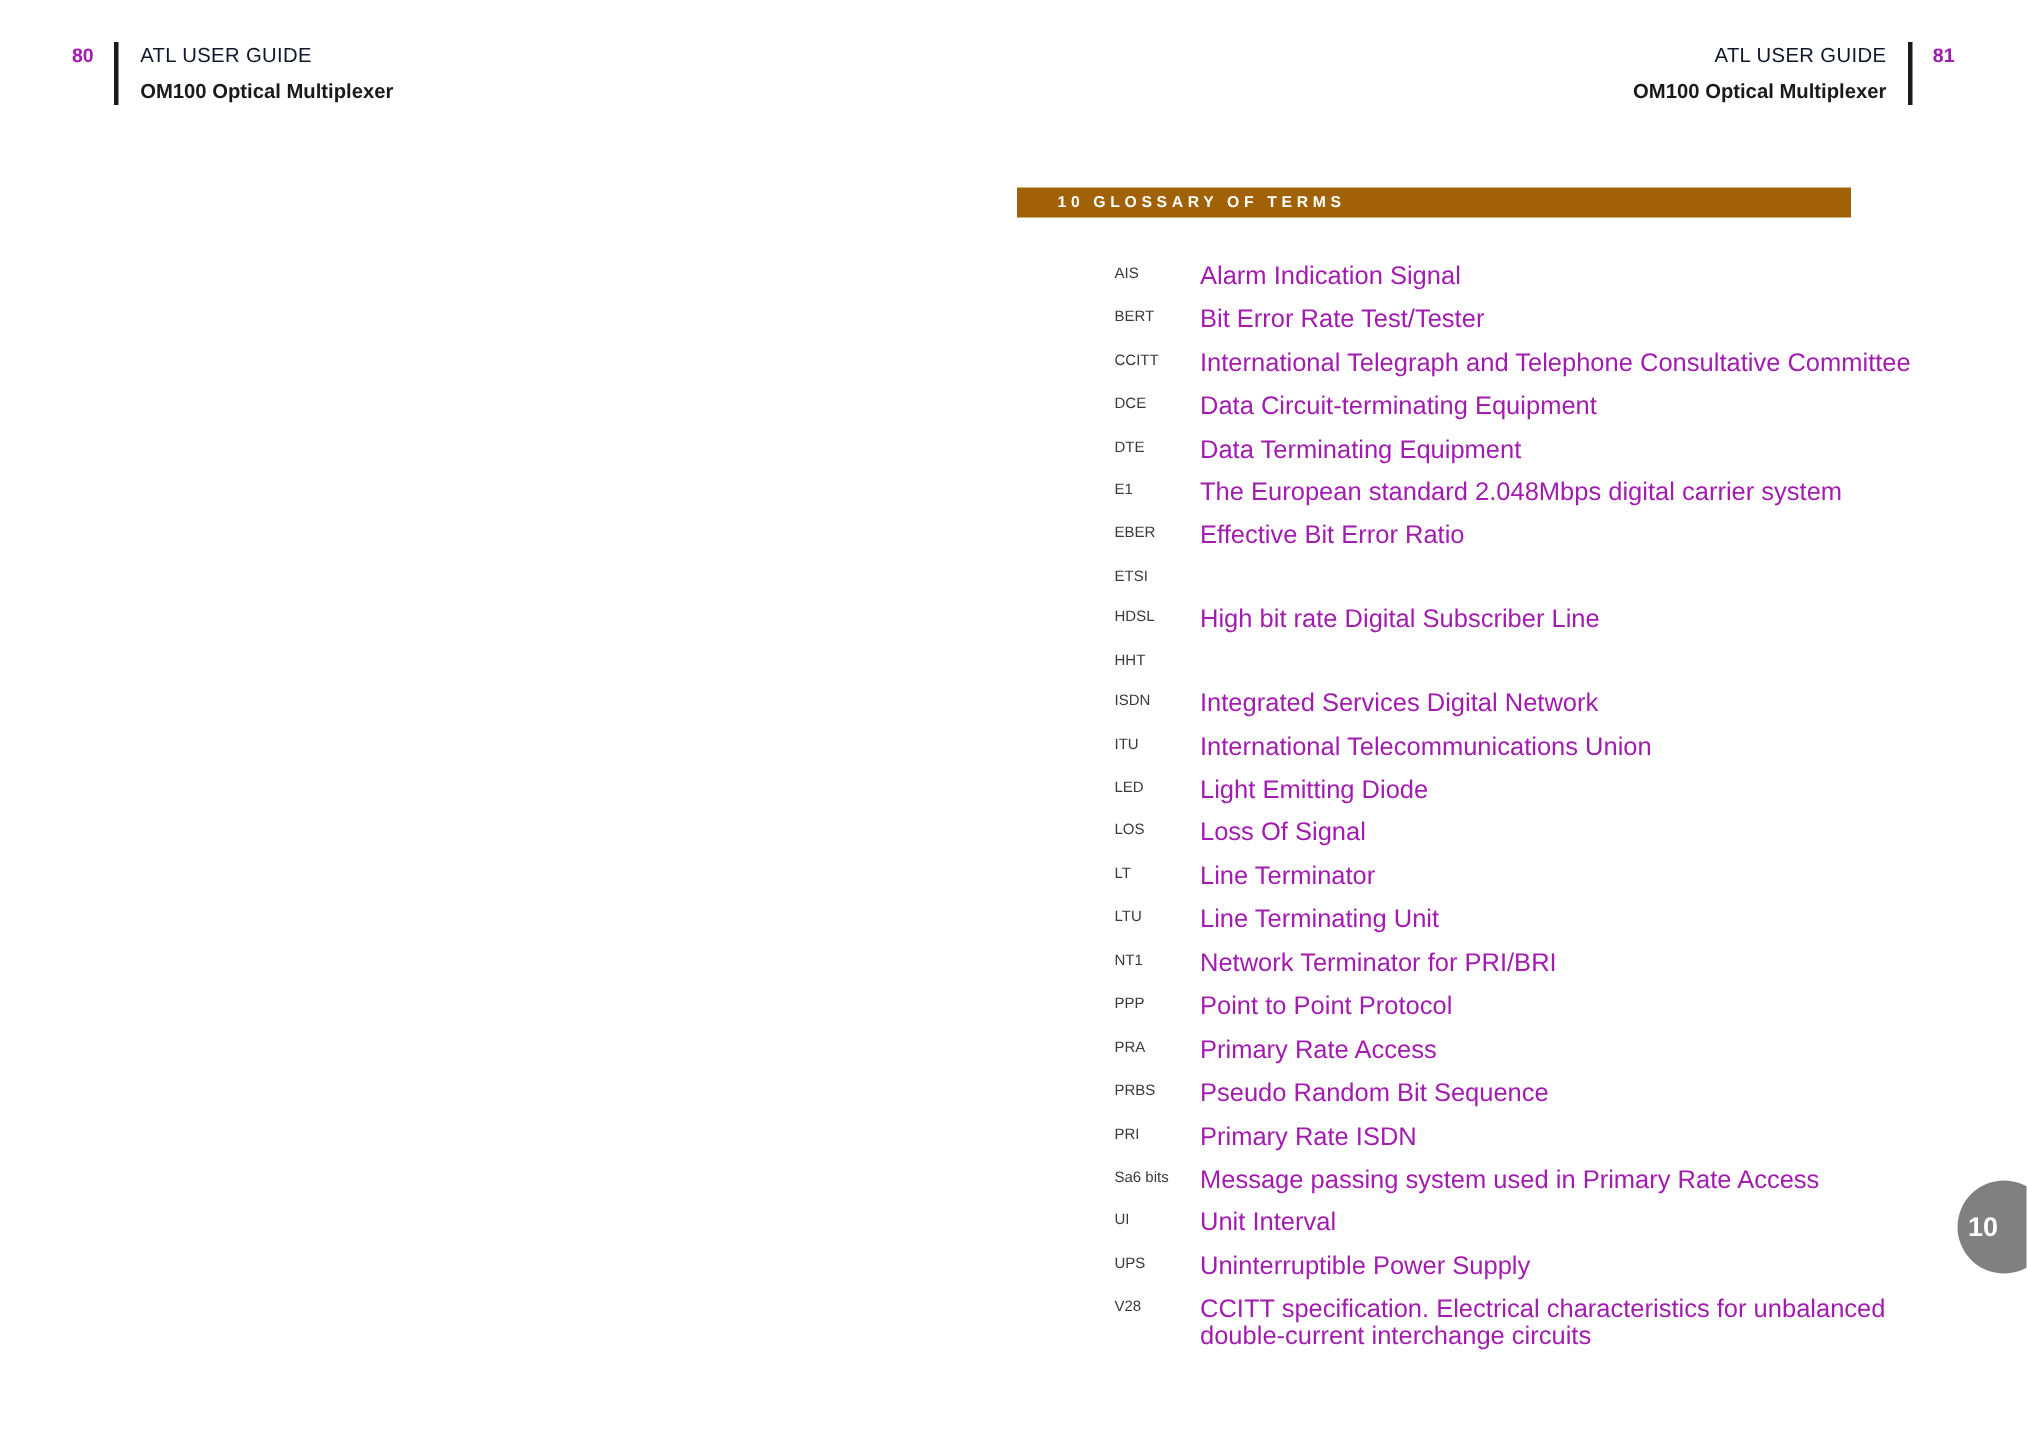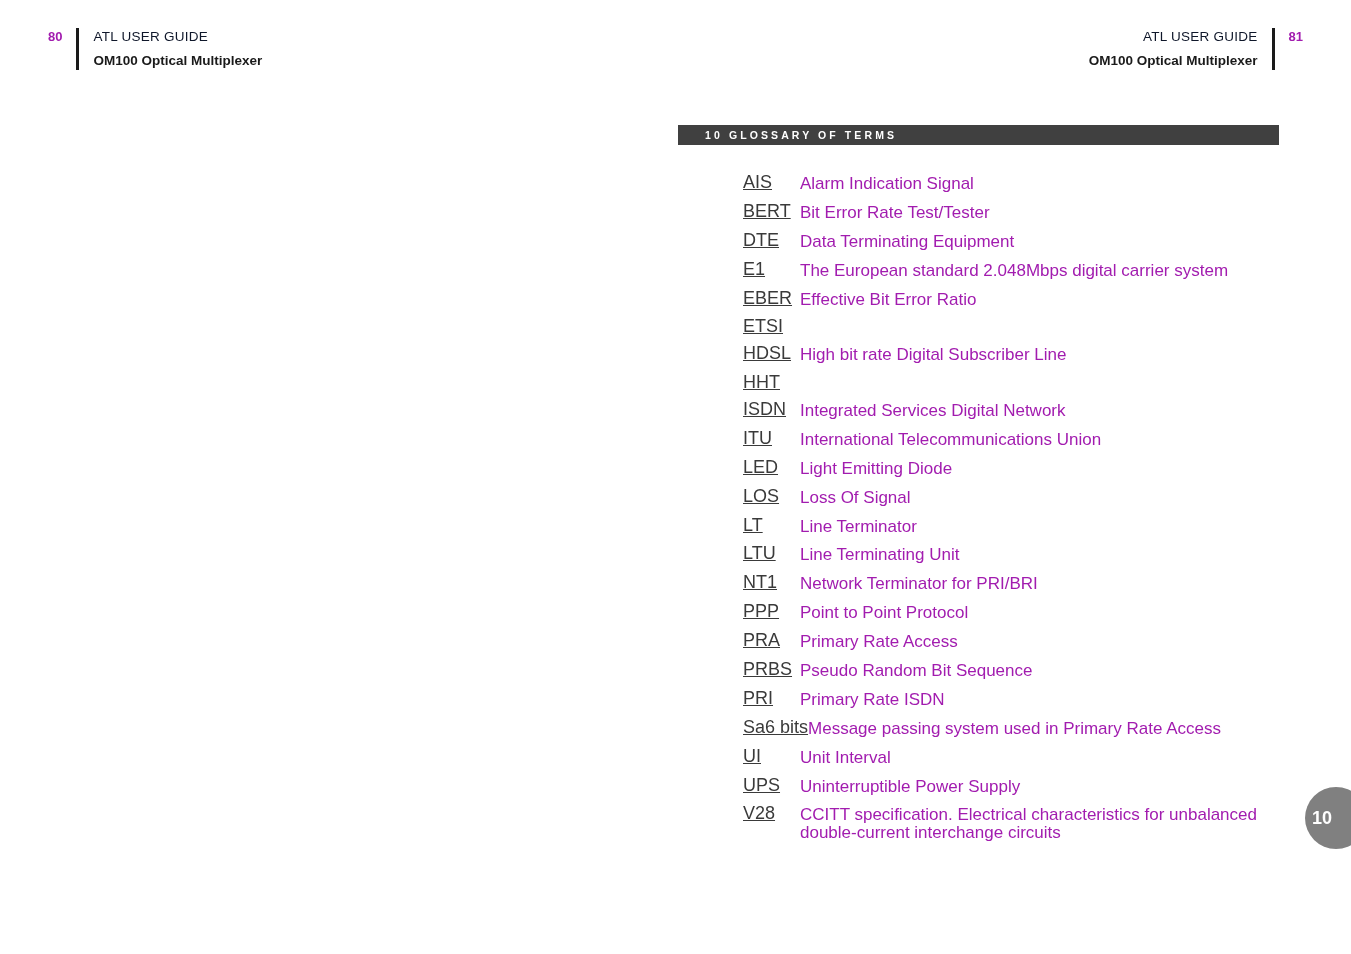--- a/index.html
+++ b/index.html
@@ -61,23 +61,23 @@
     line-height: 1;
     padding-top: 10px;
     white-space: nowrap;
   }
 
   
   .section-banner {
     position: absolute;
     left: 678px;
     top: 125px;
-    width: 601px;
+    width: 556px;
     height: 20px;
-    background: #404040;
+    background: #a16207;
     display: flex;
     align-items: center;
   }
   .section-banner-text {
     color: #ffffff;
     font-size: 10.5px;
     font-weight: bold;
     letter-spacing: 3.1px;
     padding-left: 27px;
     white-space: nowrap;
@@ -90,25 +90,24 @@
     top: 175px;
     width: 560px;
   }
   .glossary-row {
     display: flex;
     align-items: flex-start;
     margin-bottom: 11.4px;
   }
   .term {
     flex: 0 0 57px;
-    font-size: 18px;
+    font-size: 10px;
     color: #3a3a3a;
     line-height: 15.4px;
     white-space: nowrap;
-    text-decoration: underline;
   }
   .definition {
     flex: 1 1 auto;
     font-size: 17px;
     color: #a21caf;
     line-height: 17.5px;
   }
 
   
   .thumb-tab {
@@ -158,20 +157,28 @@
 <div class="glossary">
     <div class="glossary-row">
       <div class="term">AIS</div>
       <div class="definition">Alarm Indication Signal</div>
     </div>
     <div class="glossary-row">
       <div class="term">BERT</div>
       <div class="definition">Bit Error Rate Test/Tester</div>
     </div>
     <div class="glossary-row">
+      <div class="term">CCITT</div>
+      <div class="definition">International Telegraph and Telephone Consultative Committee</div>
+    </div>
+    <div class="glossary-row">
+      <div class="term">DCE</div>
+      <div class="definition">Data Circuit-terminating Equipment</div>
+    </div>
+    <div class="glossary-row">
       <div class="term">DTE</div>
       <div class="definition">Data Terminating Equipment</div>
     </div>
     <div class="glossary-row">
       <div class="term">E1</div>
       <div class="definition">The European standard 2.048Mbps digital carrier system</div>
     </div>
     <div class="glossary-row">
       <div class="term">EBER</div>
       <div class="definition">Effective Bit Error Ratio</div>

